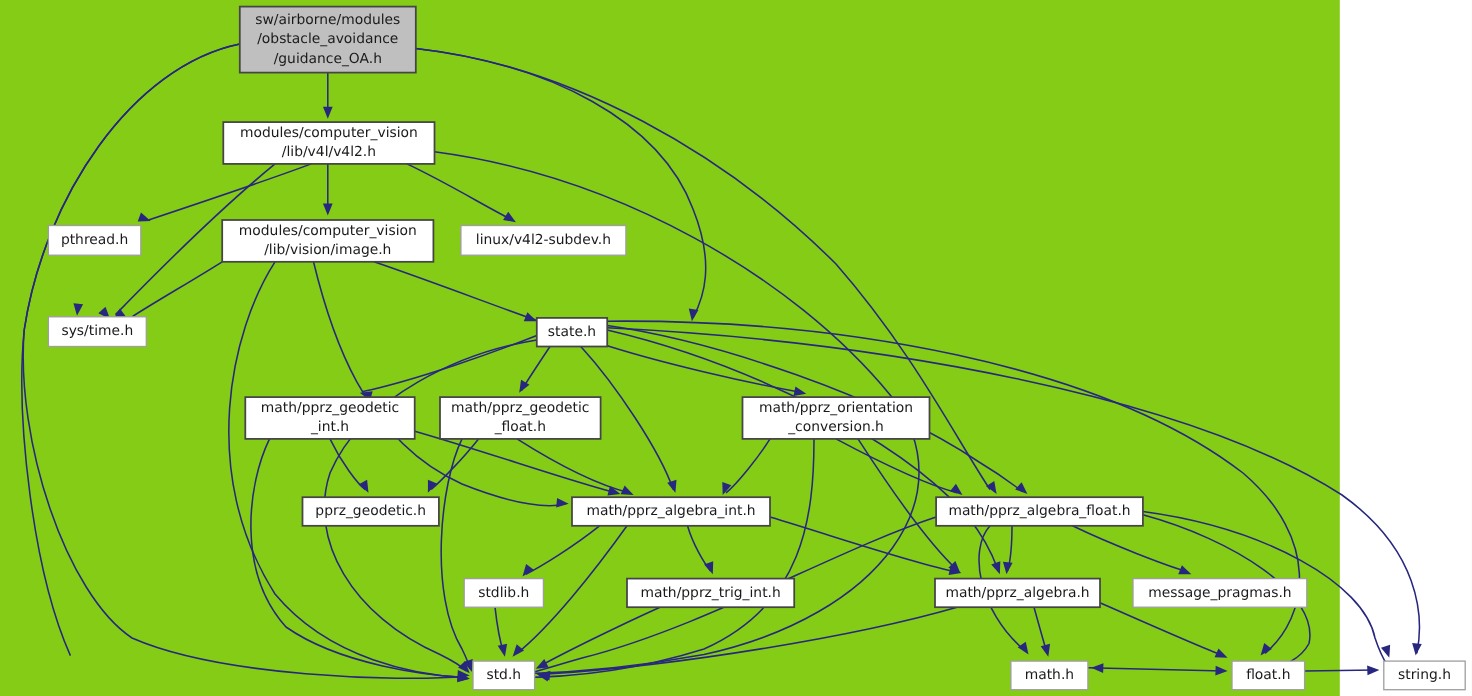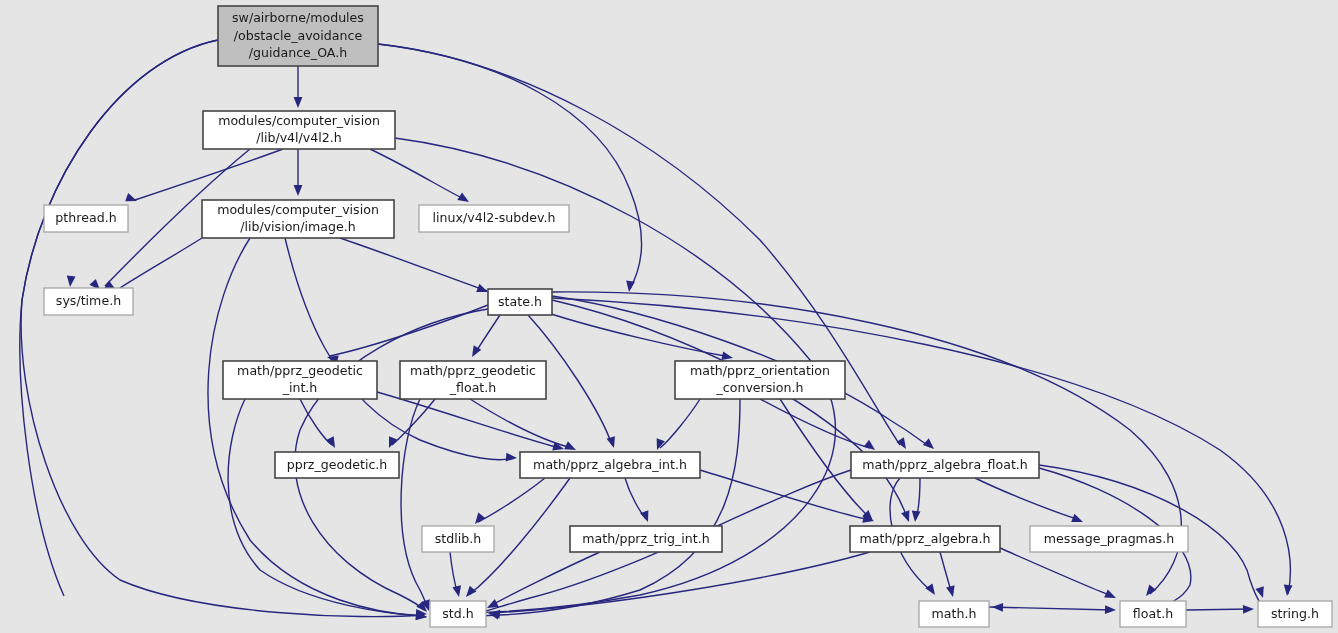--- a/index.html
+++ b/index.html
@@ -8,23 +8,23 @@
     background: #ffffff;
   }
   body {
     font-family: "DejaVu Sans", sans-serif;
     width: 1338px;
     height: 633px;
     overflow: hidden;
   }
   #graph-root {
     position: relative;
-    width: 1338px;
+    width: 1218px;
     height: 633px;
-    background: #e5e5e5;
+    background: #84cc16;
   }
   svg#depgraph {
     display: block;
     width: 1338px;
     height: 633px;
   }
   .edge-path {
     fill: none;
     stroke: #27277f;
     stroke-width: 1.4;

